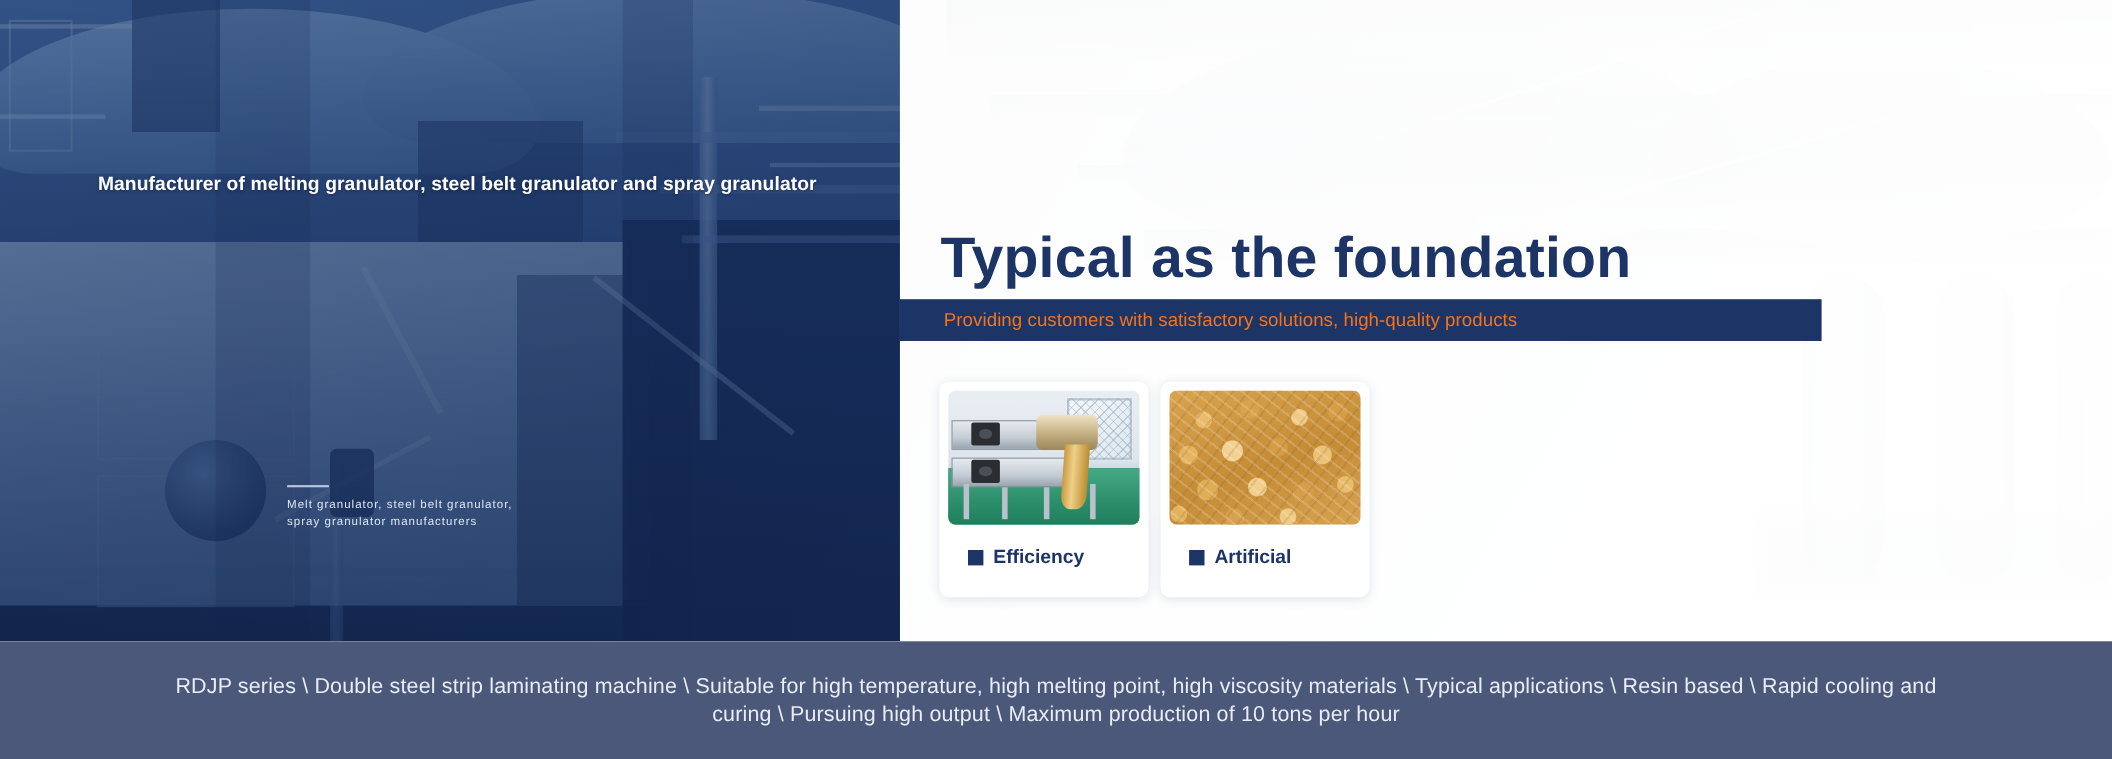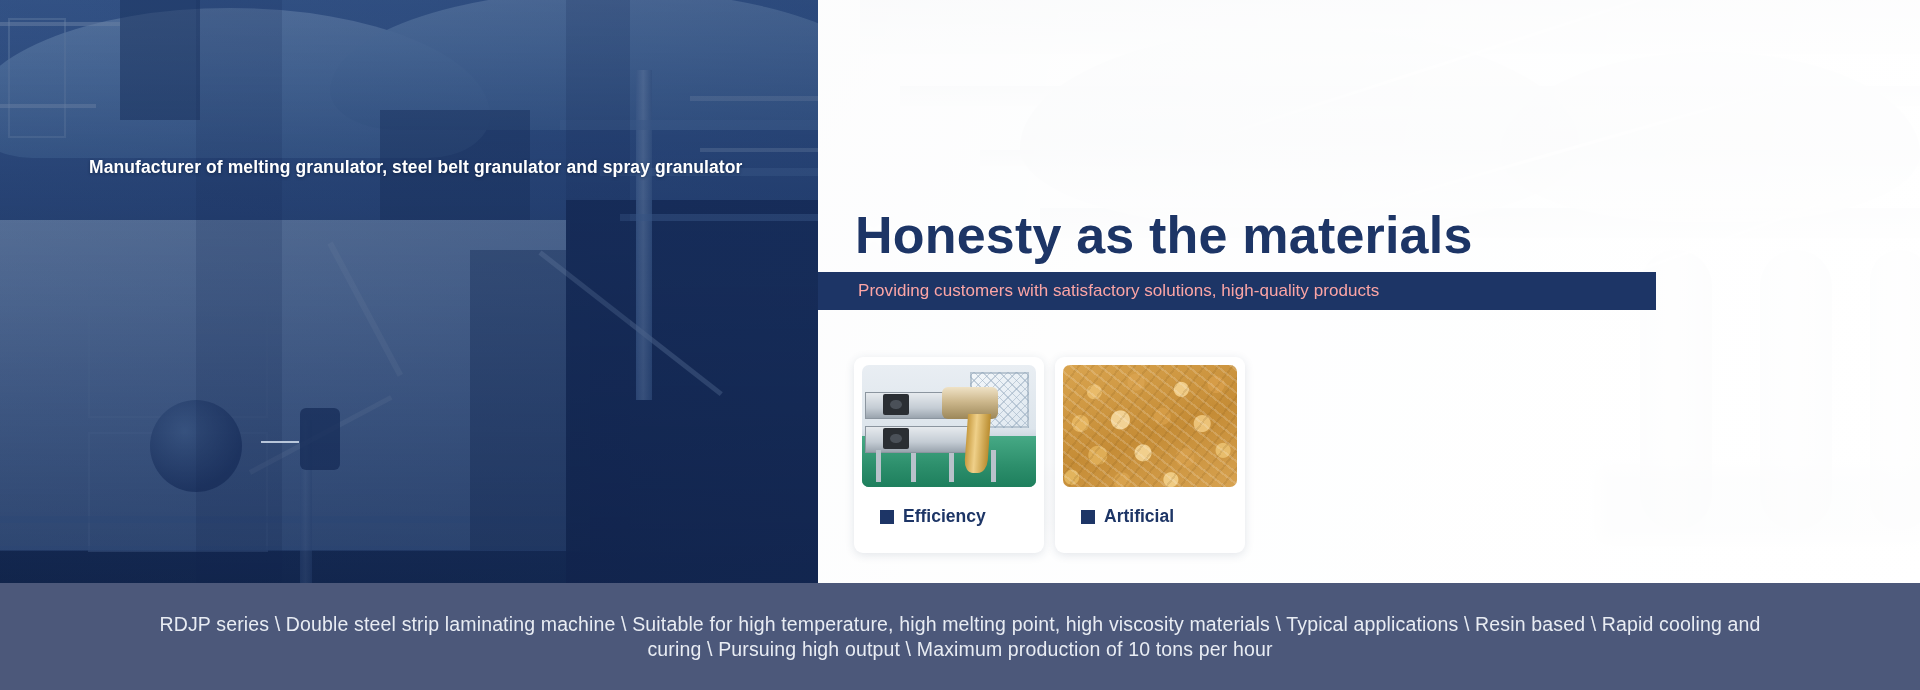--- a/index.html
+++ b/index.html
@@ -164,28 +164,28 @@
       1px 1px 0 #ffffff, -1px -1px 0 #ffffff,
       1px -1px 0 #ffffff, -1px 1px 0 #ffffff;
   }
   .blue-bar {
     position:absolute; left:818px; top:272px;
     width:838px; height:38px;
     background:#1d3566;
     display:flex; align-items:center;
   }
   .blue-bar-text {
-    margin-left:40px; color:#fca5a5; font-size:17px; white-space:nowrap;
+    margin-left:40px; color:#f97316; font-size:17px; white-space:nowrap;
     letter-spacing:.05px;
     text-align:right;
   }
 
   
   .cards {
-    position:absolute; left:854px; top:357px;
+    position:absolute; left:854px; top:347px;
     width:800px; height:196px;
     display:flex; gap:11px;
   }
   .card {
     width:190px; height:196px;
     background:#ffffff;
     border-radius:9px;
     box-shadow:0 2px 10px rgba(40,60,95,.13);
     padding:8px 8px 0 8px;
     display:flex; flex-direction:column;
@@ -408,26 +408,28 @@
         <div class="lp-tint"></div>
         <div class="lp-dim"></div>
       </div>
 
       <div class="lp-copy">
         <div class="eyebrow">Manufacturer of melting granulator, steel belt granulator and spray granulator</div>
 
 
         <div class="sub-rule"></div>
 
+        <div class="subnote" style="white-space:pre;">Melt granulator, steel belt granulator,
+spray granulator manufacturers</div>
 
       </div>
     </div>
 
     <div class="rp-copy">
-      <div class="honesty">Honesty as the materials</div>
+      <div class="honesty">Typical as the foundation</div>
 
       <div class="blue-bar">
         <span class="blue-bar-text">Providing customers with satisfactory solutions, high-quality products</span>
       </div>
 
       <div class="cards">
 
         <div class="card">
           <div class="card-thumb">
             <div class="th th-machine">

